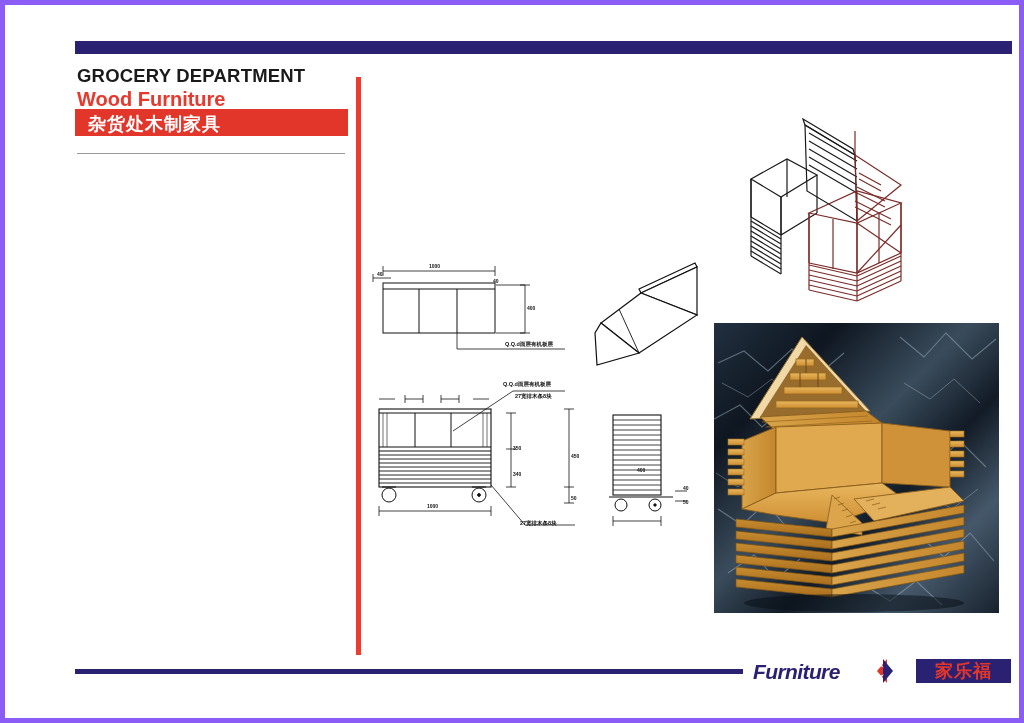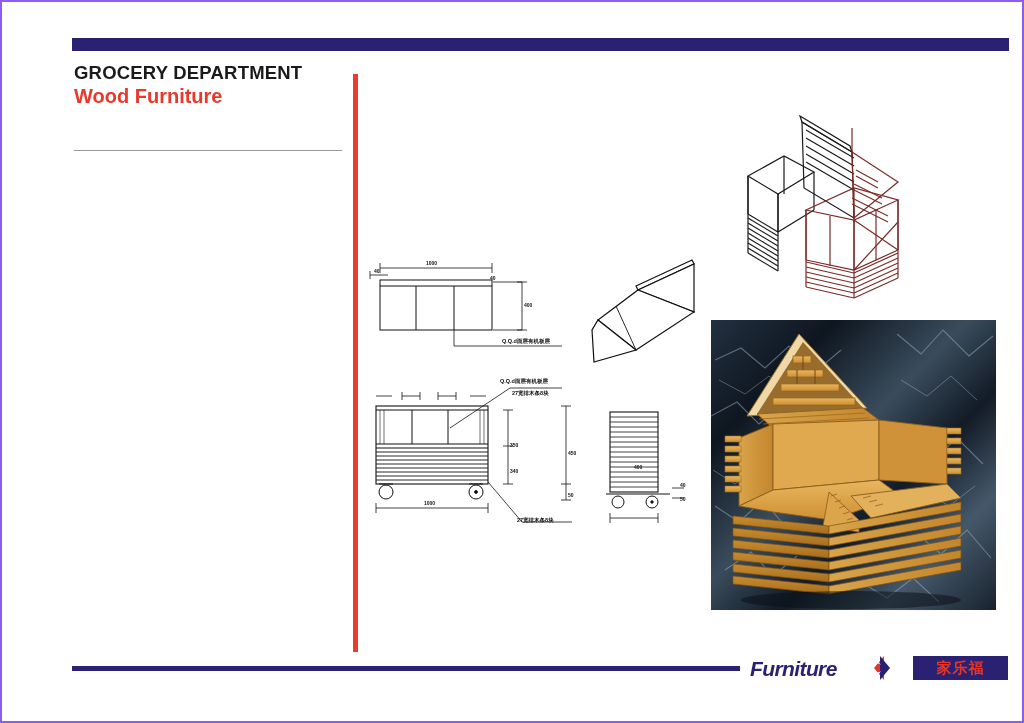--- a/index.html
+++ b/index.html
@@ -9,21 +9,21 @@
   }
   body {
     font-family: "Liberation Sans", sans-serif;
   }
   #page {
     position: relative;
     width: 1024px;
     height: 723px;
     background: #ffffff;
     overflow: hidden;
-    border: 2px solid #8b5cf6;
+    border: 5px solid #8b5cf6;
     box-sizing: border-box;
   }
 
   
   .top-bar {
     position: absolute;
     left: 70px;
     top: 36px;
     width: 937px;
     height: 13px;
@@ -126,21 +126,21 @@
     background: #2b2172;
   }
   .cf-cn-text {
     position: absolute;
     left: 0;
     top: 0;
     width: 95px;
     height: 24px;
     line-height: 24px;
     text-align: center;
-    font-size: 15px;
+    font-size: 18px;
     font-weight: bold;
     color: #e2362b;
     letter-spacing: 1px;
   }
 
   
   .drawings {
     position: absolute;
     left: 360px;
     top: 240px;
@@ -181,20 +181,23 @@
 <body>
 
 <div id="page">
 
   <div class="top-bar"></div>
 
   <div class="dept-title">GROCERY DEPARTMENT</div>
 
   <div class="dept-sub">Wood Furniture</div>
 
+  <div class="dept-cn-band">
+    <div class="dept-cn-text">杂货处木制家具</div>
+  </div>
 
   <div class="header-rule"></div>
   <div class="red-divider"></div>
 
   <div class="drawings">
 
     <svg width="340" height="150" viewBox="0 0 340 150" style="position:absolute;left:0;top:0;">
       <g stroke="#111" fill="none" stroke-width="1">
         <rect x="18" y="38" width="112" height="50"></rect>
         <line x1="18" y1="44" x2="130" y2="44"></line>

